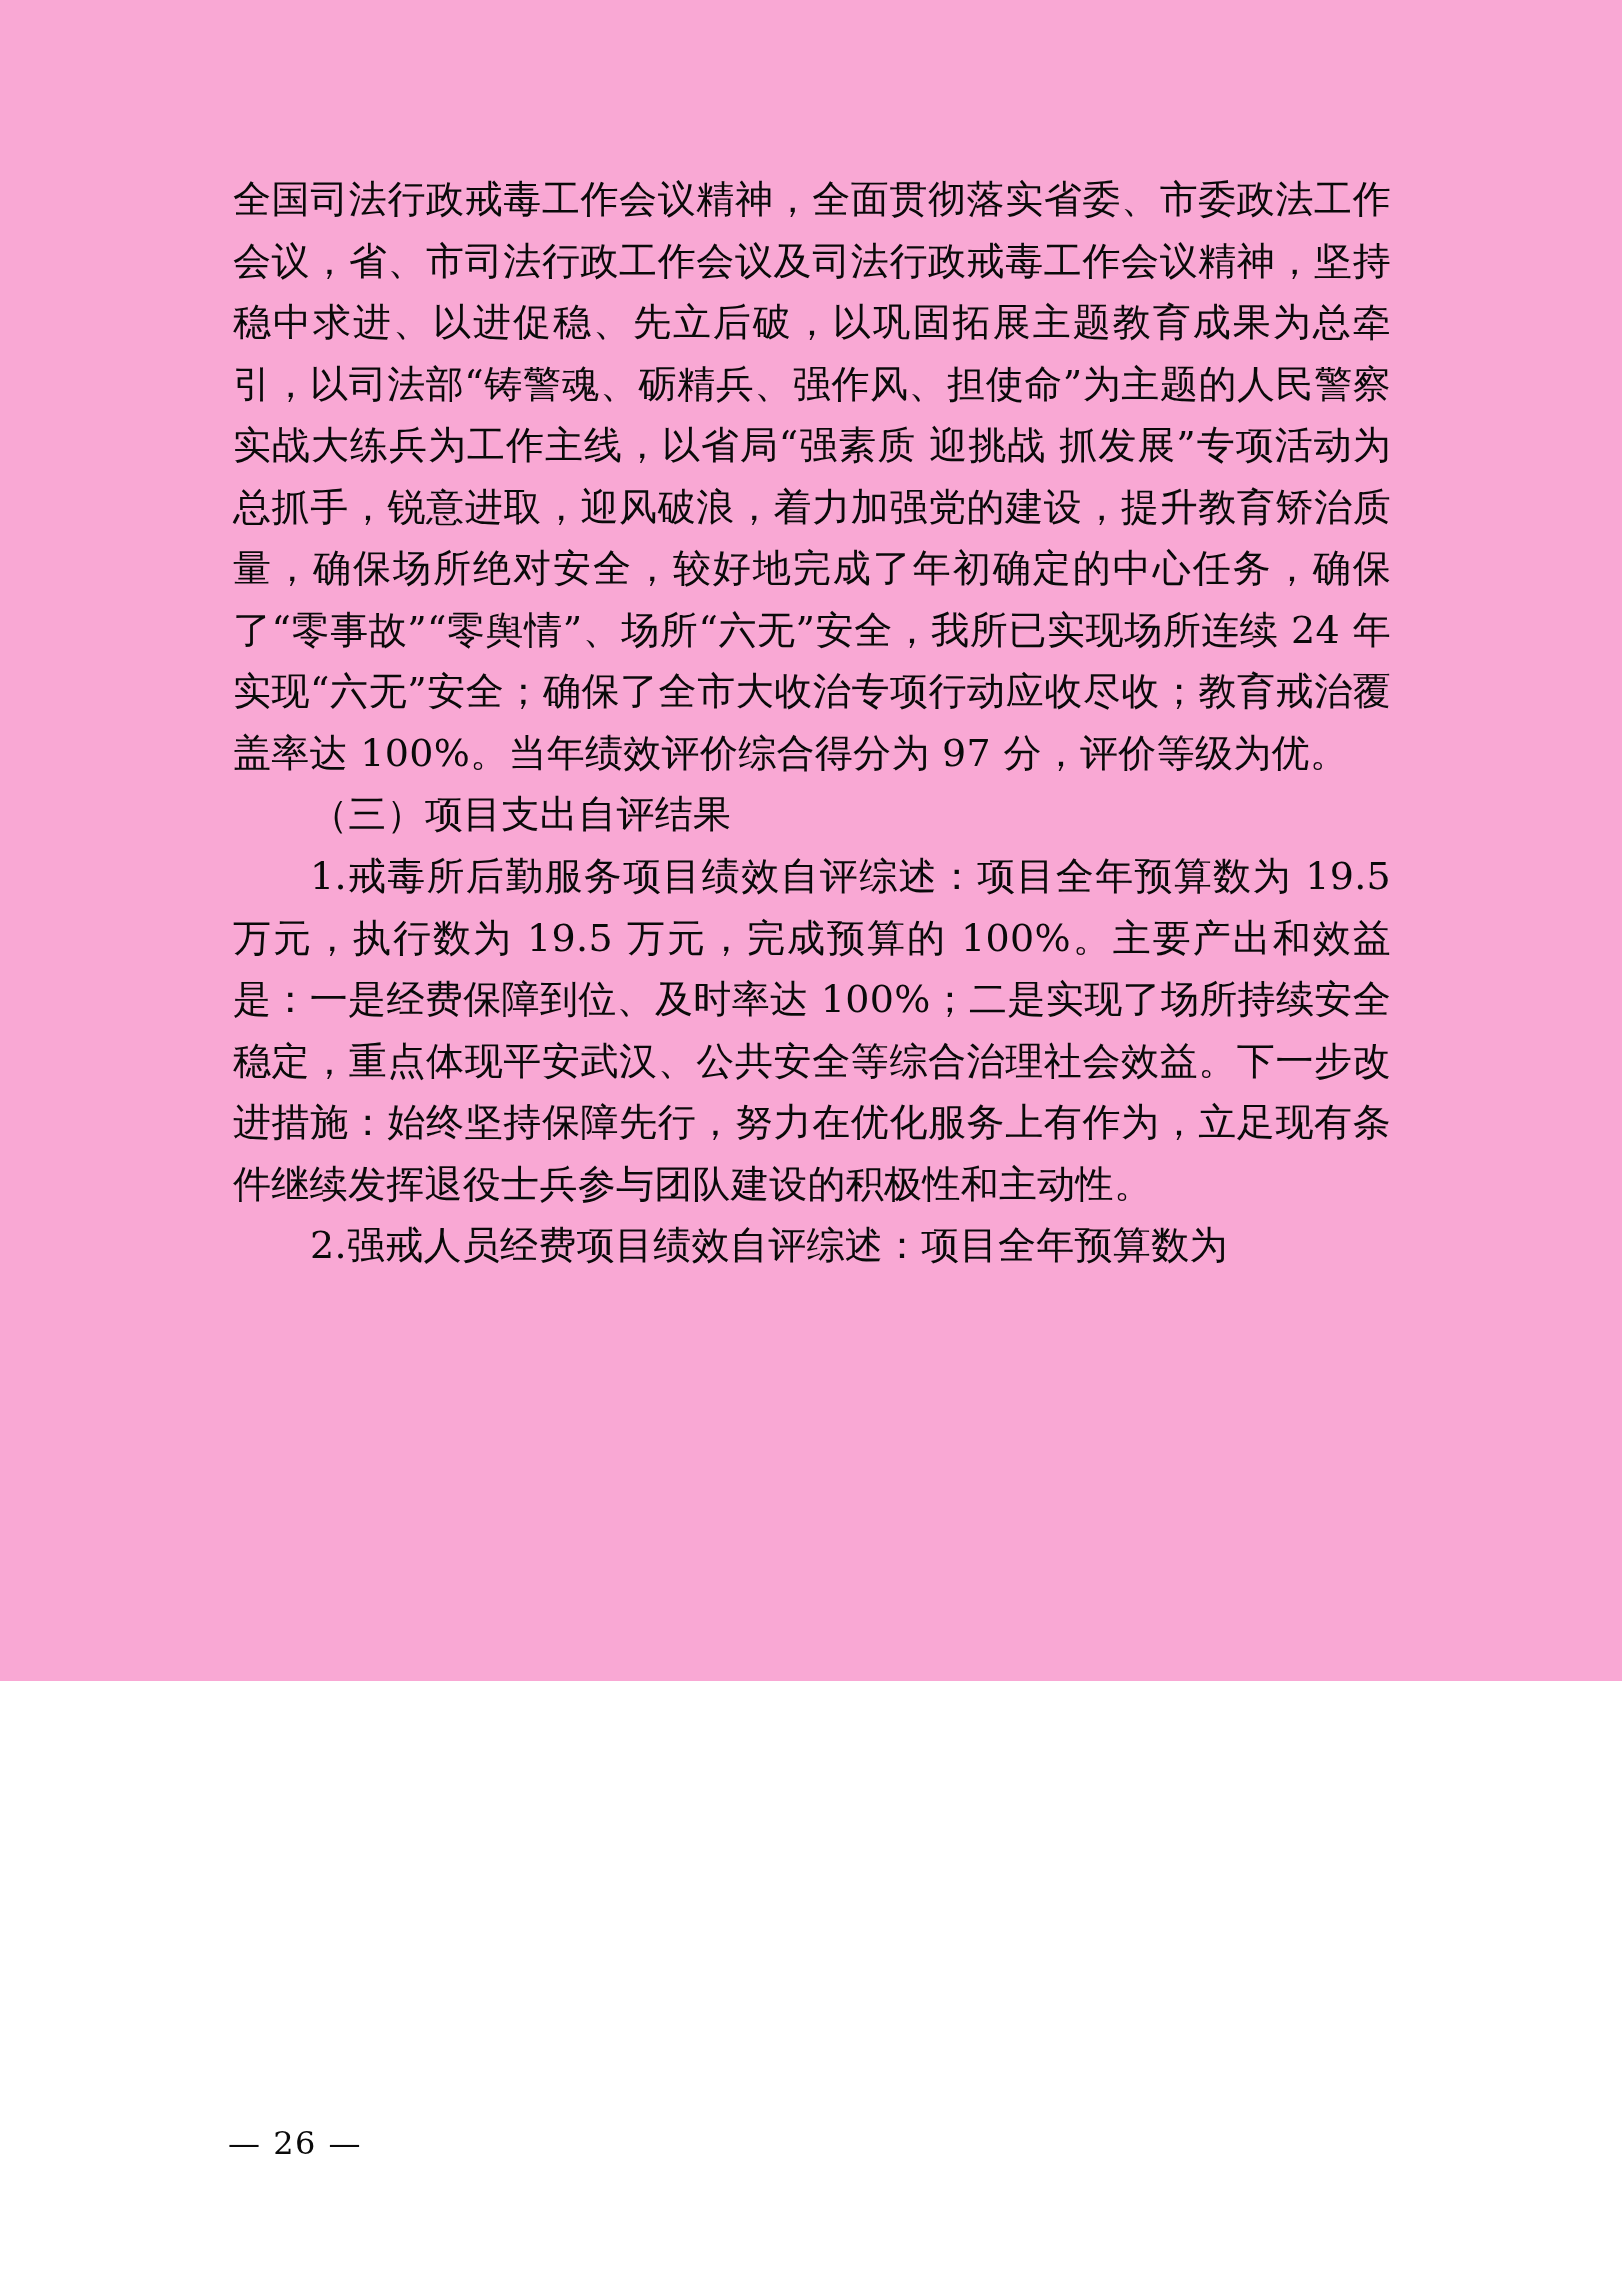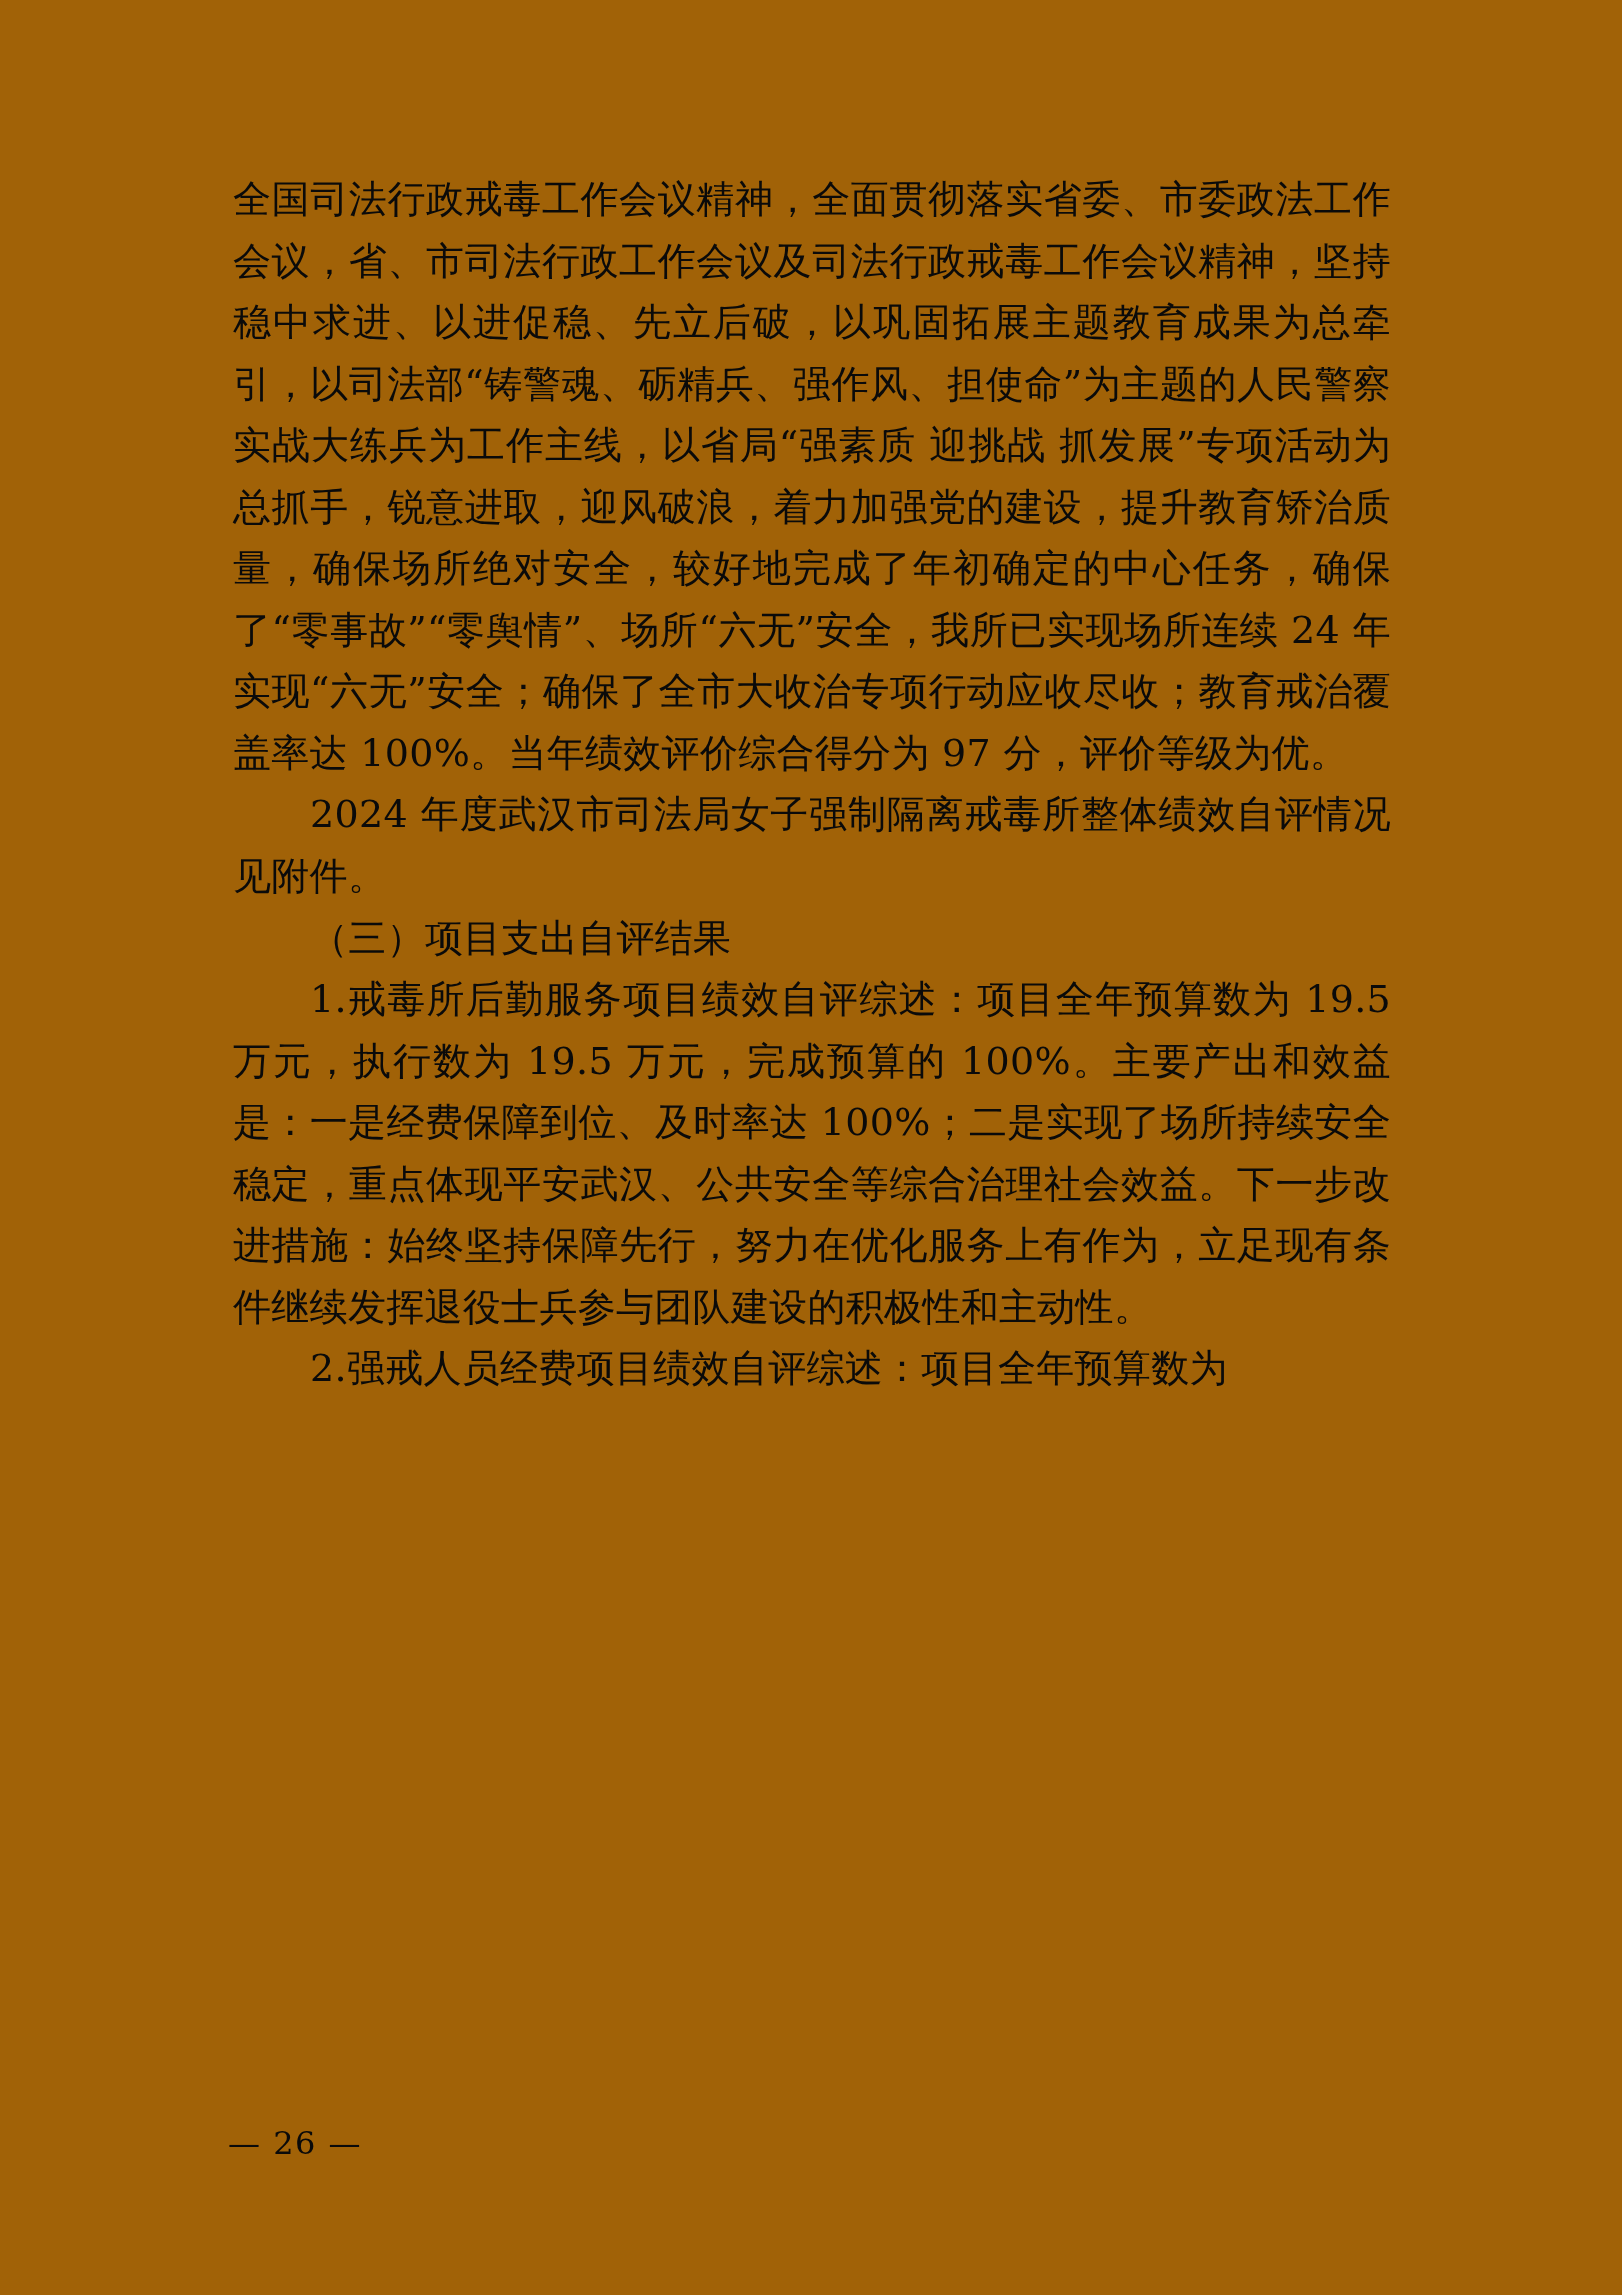--- a/index.html
+++ b/index.html
@@ -13,22 +13,22 @@
     font-family: "DejaVu Serif", "Liberation Serif", serif;
     color: #000000;
     position: relative;
     overflow: hidden;
   }
   .page {
     position: absolute;
     left: 0;
     top: 0;
     width: 1623px;
-    height: 2295px;
-    background: #a16207;
+    height: 1681px;
+    background: #f9a8d4;
   }
   .content {
     position: absolute;
     left: 233px;
     top: 169px;
     width: 1158px;
   }
   p {
     margin: 0;
     font-size: 38px;
@@ -59,21 +59,20 @@
     display: inline-block;
     margin-left: -1033px;
   }
 </style>
 </head>
 <body>
 
 <div class="page">
   <div class="content">
     <p class="">全国司法行政戒毒工作会议精神，全面贯彻落实省委、市委政法工作会议，省、市司法行政工作会议及司法行政戒毒工作会议精神，坚持稳中求进、以进促稳、先立后破，以巩固拓展主题教育成果为总牵引，以司法部“铸警魂、砺精兵、强作风、担使命”为主题的人民警察实战大练兵为工作主线，以省局“强素质 迎挑战 抓发展”专项活动为总抓手，锐意进取，迎风破浪，着力加强党的建设，提升教育矫治质量，确保场所绝对安全，较好地完成了年初确定的中心任务，确保了“零事故”“零舆情”、场所“六无”安全，我所已实现场所连续 24 年实现“六无”安全；确保了全市大收治专项行动应收尽收；教育戒治覆盖率达 100%。当年绩效评价综合得分为 97 分，评价等级为优。</p>
-    <p class="indent">2024 年度武汉市司法局女子强制隔离戒毒所整体绩效自评情况见附件。</p>
     <p class="indent">（三）项目支出自评结果</p>
     <p class="indent">1.戒毒所后勤服务项目绩效自评综述：项目全年预算数为 19.5 万元，执行数为 19.5 万元，完成预算的 100%。主要产出和效益是：一是经费保障到位、及时率达 100%；二是实现了场所持续安全稳定，重点体现平安武汉、公共安全等综合治理社会效益。下一步改进措施：始终坚持保障先行，努力在优化服务上有作为，立足现有条件继续发挥退役士兵参与团队建设的积极性和主动性。</p>
     <p class="indent">2.强戒人员经费项目绩效自评综述：项目全年预算数为</p>
   </div>
   <div class="footer">
     <span class="footer-inner">— 26 —</span>
   </div>
 </div>
 
 

